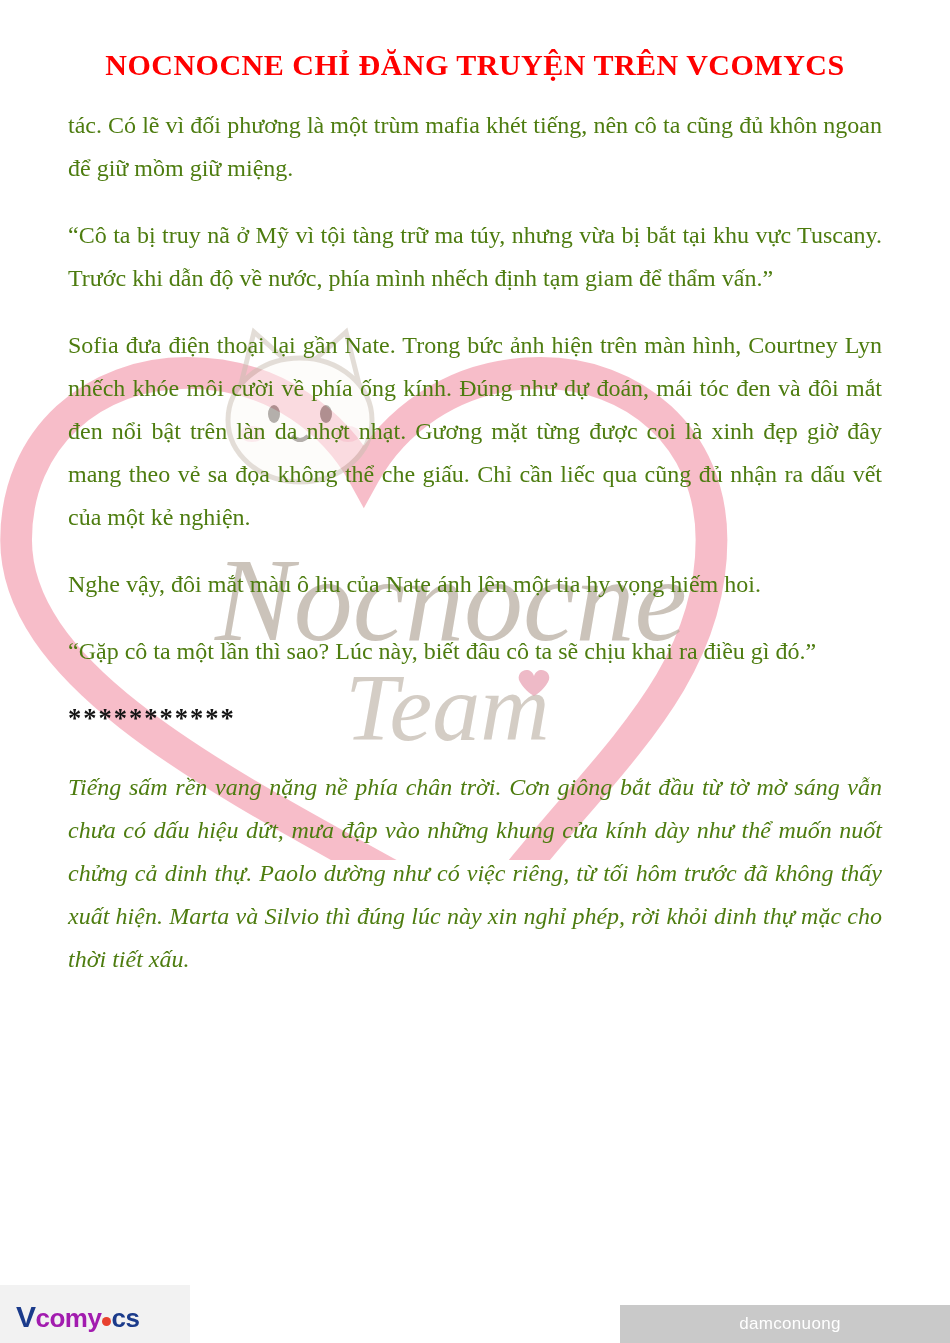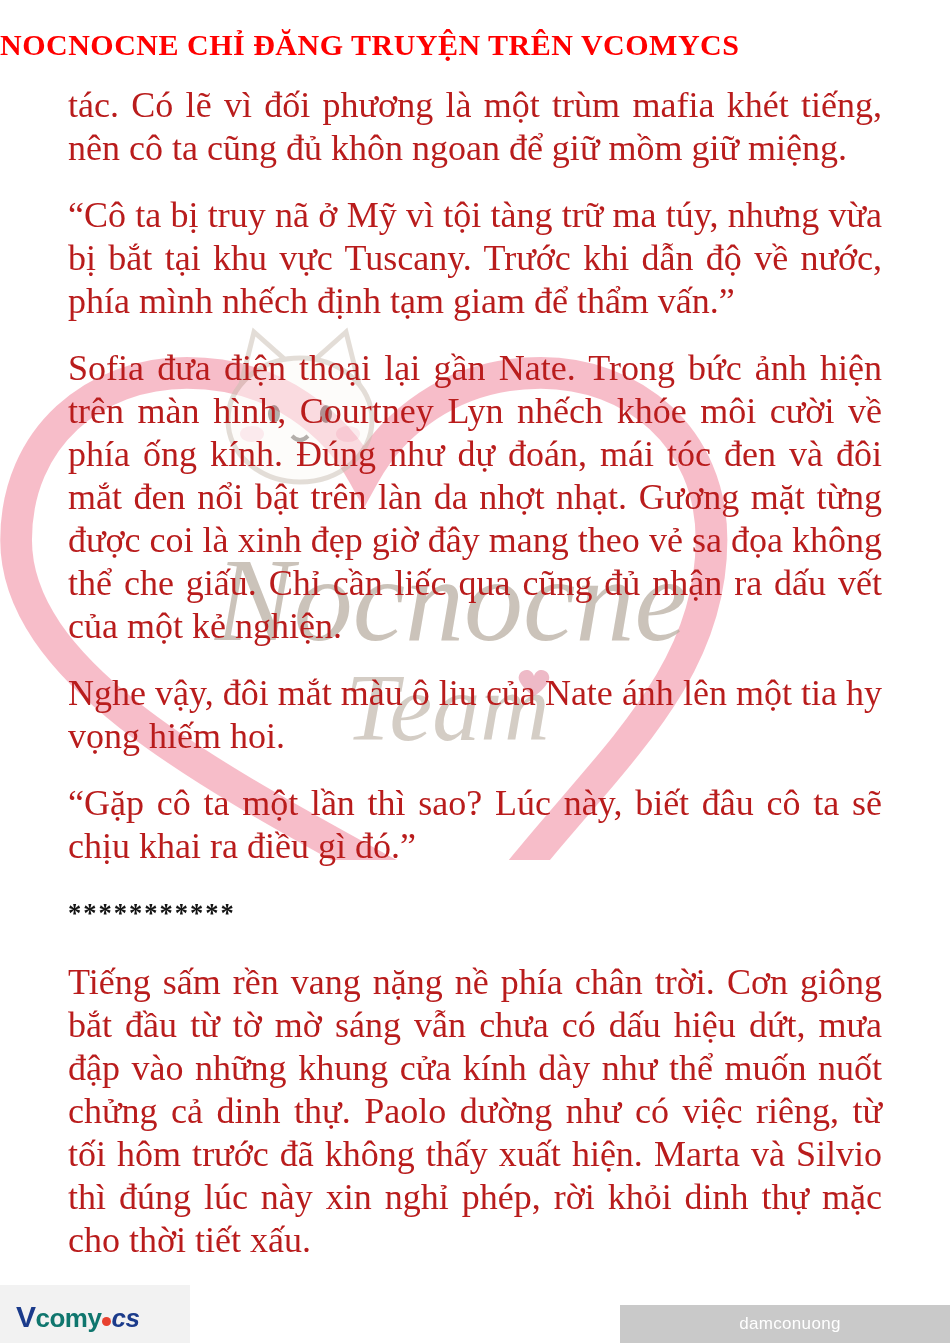--- a/index.html
+++ b/index.html
@@ -20,49 +20,50 @@
     width: 940px; height: 560px;
     pointer-events: none;
     z-index: 0;
   }
   .wm-svg { position: absolute; left: 0; top: 0; }
 
   
   .header {
     position: relative;
     z-index: 2;
-    padding-top: 28px;
+    padding-top: 48px;
+    text-align: center;
   }
   .header-title {
     color: #ff0000;
     font-family: "Liberation Serif", serif;
     font-weight: bold;
     font-size: 30px;
     letter-spacing: 0.5px;
     white-space: nowrap;
   }
 
   
   .content {
     position: relative;
     z-index: 2;
     margin: 22px 68px 0 68px;
     width: 814px;
   }
   .para {
     font-family: "Liberation Serif", serif;
-    font-size: 36px;
+    font-size: 24px;
     line-height: 43px;
-    color: #b91c1c;
+    color: #4d7c0f;
     text-align: justify;
     text-justify: inter-word;
     margin: 0 0 24px 0;
     font-weight: 500;
   }
-  .para.last { margin-bottom: 0; }
+  .para.last { margin-bottom: 0; font-style: italic; }
   .sep {
     font-family: "Liberation Serif", serif;
     font-size: 26.5px;
     line-height: 43px;
     color: #141414;
     letter-spacing: 2px;
     margin: 12px 0 26px 0;
     font-weight: bold;
   }
 
@@ -79,22 +80,22 @@
   }
   .brand {
     display: flex;
     align-items: baseline;
     font-family: "Liberation Sans", sans-serif;
     font-weight: bold;
     font-size: 26px;
     letter-spacing: -0.5px;
   }
   .brand .v { color: #1b3b8b; font-size: 30px; }
-  .brand .comy { color: #0f766e; margin-top: 8px; }
-  .brand .cs { color: #1b3b8b; font-style: italic; }
+  .brand .comy { color: #a21caf; margin-top: 8px; }
+  .brand .cs { color: #1b3b8b; }
   .brand-dot {
     width: 9px; height: 9px; border-radius: 50%;
     background: #e8412f;
     display: inline-block;
     margin-left: 1px;
     position: relative;
     top: -1px;
   }
 
   .footer-right {

